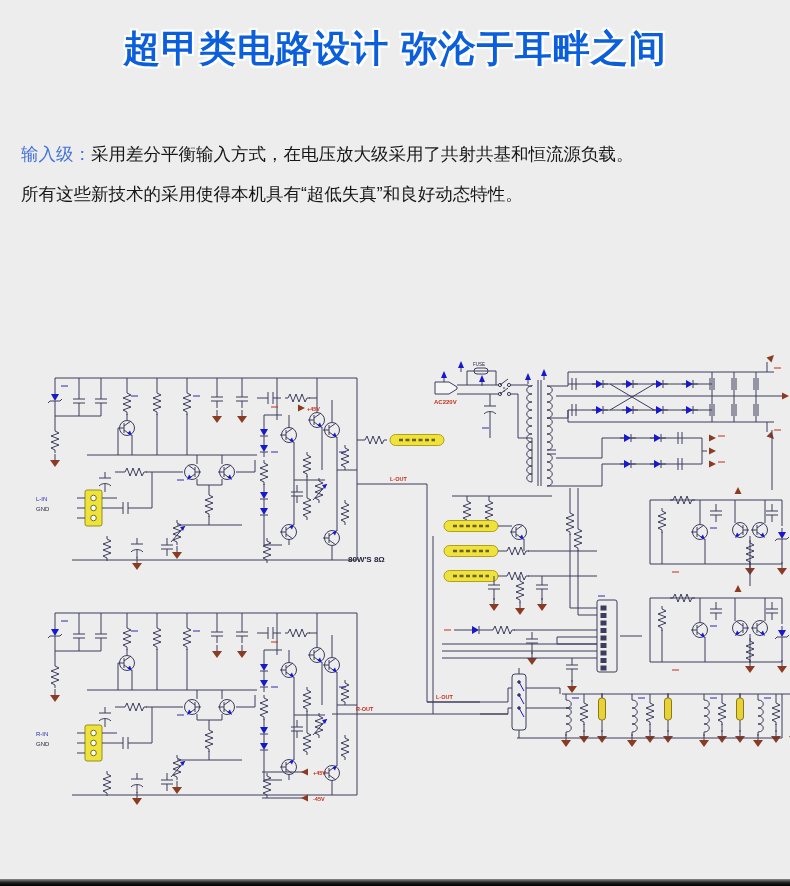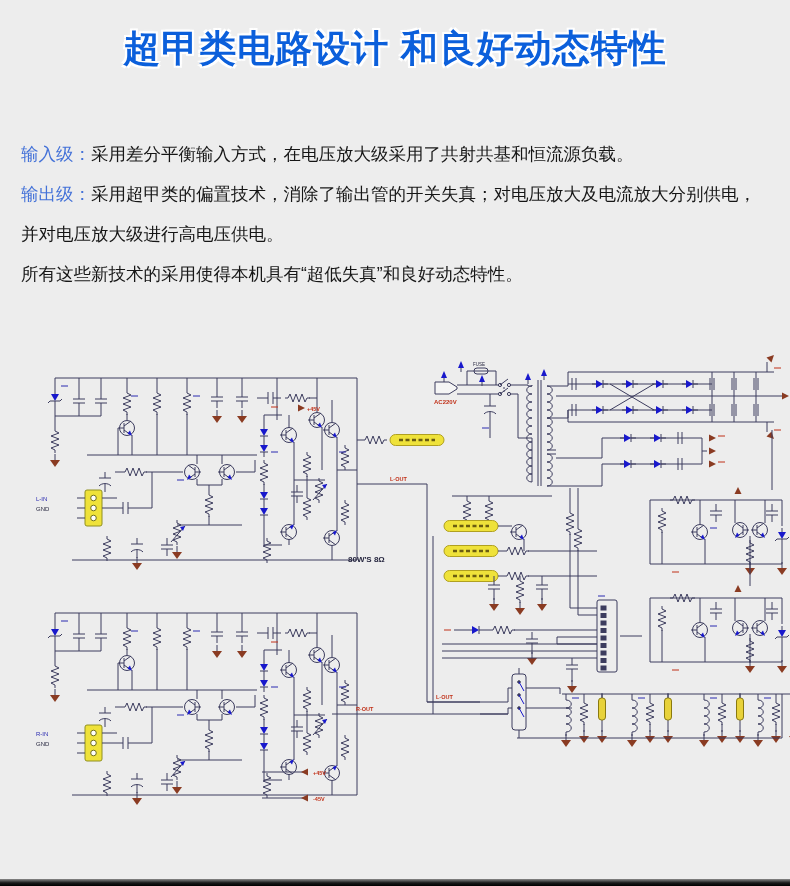--- a/index.html
+++ b/index.html
@@ -25,25 +25,24 @@
     background:linear-gradient(to bottom,#8a8a8a,#1a1a1a 55%,#000);
   }
   svg text{stroke:none;}
   .t-red{fill:#c03018;font-weight:bold;}
   .t-blue{fill:#2a2ab0;}
   .t-dark{fill:#26263f;}
 </style>
 </head>
 <body>
 
-<header class="title">超甲类电路设计 和良好动态特性</header>
+<header class="title">超甲类电路设计 弥沦于耳畔之间</header>
 
 <section class="desc">
   <p><span class="lbl-blue">输入级：</span><span>采用差分平衡输入方式，在电压放大级采用了共射共基和恒流源负载。</span></p>
-  <p><span class="lbl-blue">输出级：</span><span>采用超甲类的偏置技术，消除了输出管的开关失真；对电压放大及电流放大分别供电，并对电压放大级进行高电压供电。</span></p>
   <p><span>所有这些新技术的采用使得本机具有“超低失真”和良好动态特性。</span></p>
 </section>
 
 <figure class="schematic">
 <svg width="790" height="500" viewBox="0 0 790 500" xmlns="http://www.w3.org/2000/svg">
 <defs>
   <path id="rh" d="M0 0h3l2 -4 3 8 3 -8 3 8 3 -8 3 8 2 -4h3" fill="none"></path>
   <g id="rv">
           <use href="#rh" transform="rotate(90)"></use>
         </g>

